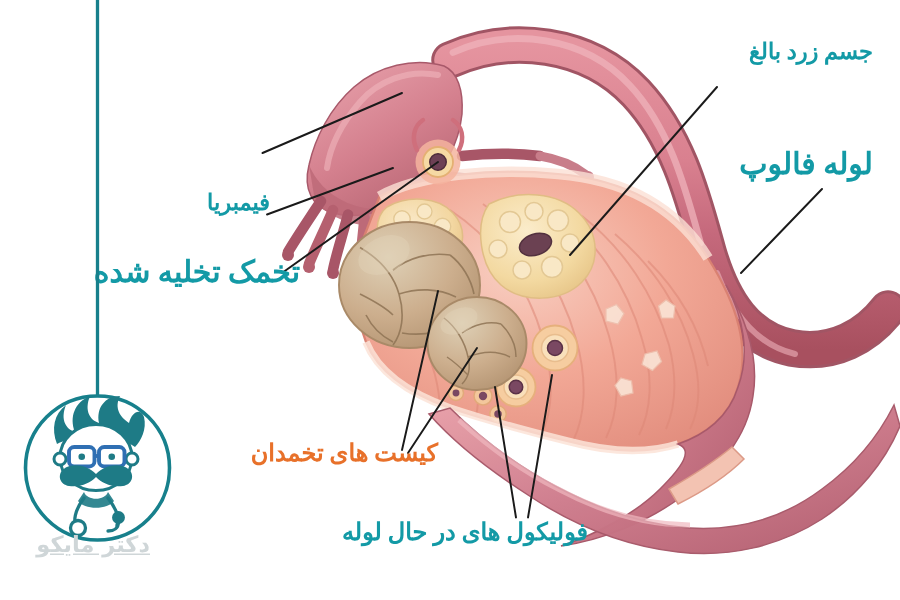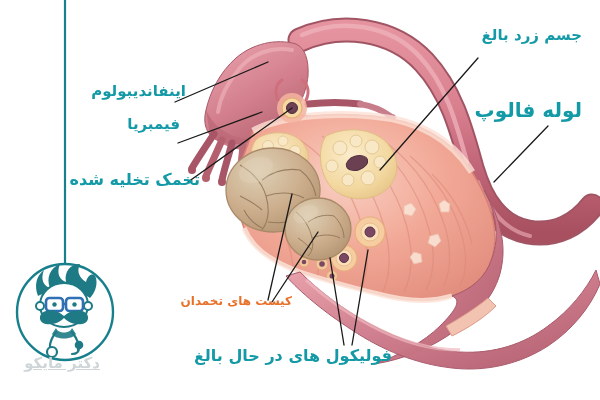--- a/index.html
+++ b/index.html
@@ -11,20 +11,21 @@
   }
   #stage{position:absolute;inset:0;width:600px;height:400px;}
   svg.layer{position:absolute;left:0;top:0;width:600px;height:400px;}
   .lbl{
     position:absolute;
     font-weight:bold;
     white-space:nowrap;
     direction:rtl;
     line-height:1;
     letter-spacing:-0.2px;
+    font-family:Liberation Serif, serif;
   }
   .lbl-teal{color:#139aa6;}
   .lbl-orange{color:#e8712a;}
   .watermark{
     position:absolute;
     color:#cfd6d8;
     font-weight:bold;
     font-size:15px;
     direction:rtl;
     white-space:nowrap;
@@ -271,33 +272,32 @@
       <line x1="188" y1="182" x2="292" y2="108"></line>
       <line x1="478" y1="58" x2="380" y2="170"></line>
       <line x1="548" y1="126" x2="494" y2="182"></line>
       <line x1="268" y1="300" x2="292" y2="194"></line>
       <line x1="272" y1="302" x2="318" y2="232"></line>
       <line x1="344" y1="345" x2="330" y2="258"></line>
       <line x1="352" y1="345" x2="368" y2="250"></line>
     </g>
   </svg>
 
-  <div class="lbl lbl-teal" style="right:414px; top:84px; font-size:15px;">اینفاندیبولوم</div>
-
-  <div class="lbl lbl-teal" style="right:420px; top:117px; font-size:15px;">فیمبریا</div>
-
-  <div class="lbl lbl-teal" style="right:400px; top:172px; font-size:16px;">تخمک تخلیه شده</div>
+
+  <div class="lbl lbl-teal" style="right:420px; top:129px; font-size:15px;">فیمبریا</div>
+
+  <div class="lbl lbl-teal" style="right:400px; top:172px; font-size:20px;">تخمک تخلیه شده</div>
 
   <div class="lbl lbl-teal" style="right:18px; top:28px; font-size:15px;">جسم زرد بالغ</div>
 
   <div class="lbl lbl-teal" style="right:18px; top:100px; font-size:20px;">لوله فالوپ</div>
 
-  <div class="lbl lbl-orange" style="right:308px; top:295px; font-size:12px;margin-left:19px;">کیست های تخمدان</div>
-
-  <div class="lbl lbl-teal" style="right:208px; top:348px; font-size:16px;">فولیکول های در حال بالغ</div>
+  <div class="lbl lbl-orange" style="right:308px; top:295px; font-size:16px;margin-left:19px;">کیست های تخمدان</div>
+
+  <div class="lbl lbl-teal" style="right:208px; top:348px; font-size:16px;">فولیکول های در حال لوله</div>
 
   <svg class="layer" aria-hidden="true">
 
     <line x1="65" y1="0" x2="65" y2="264" stroke="#17808c" stroke-width="2.2"></line>
 
     <circle cx="65" cy="312" r="48" fill="#ffffff" stroke="#17808c" stroke-width="2.4"></circle>
     <g>
 
       <path d="M38 296 C34 286 36 276 44 270 C40 280 44 286 50 288
                C46 278 50 268 60 264 C56 274 60 280 66 282

